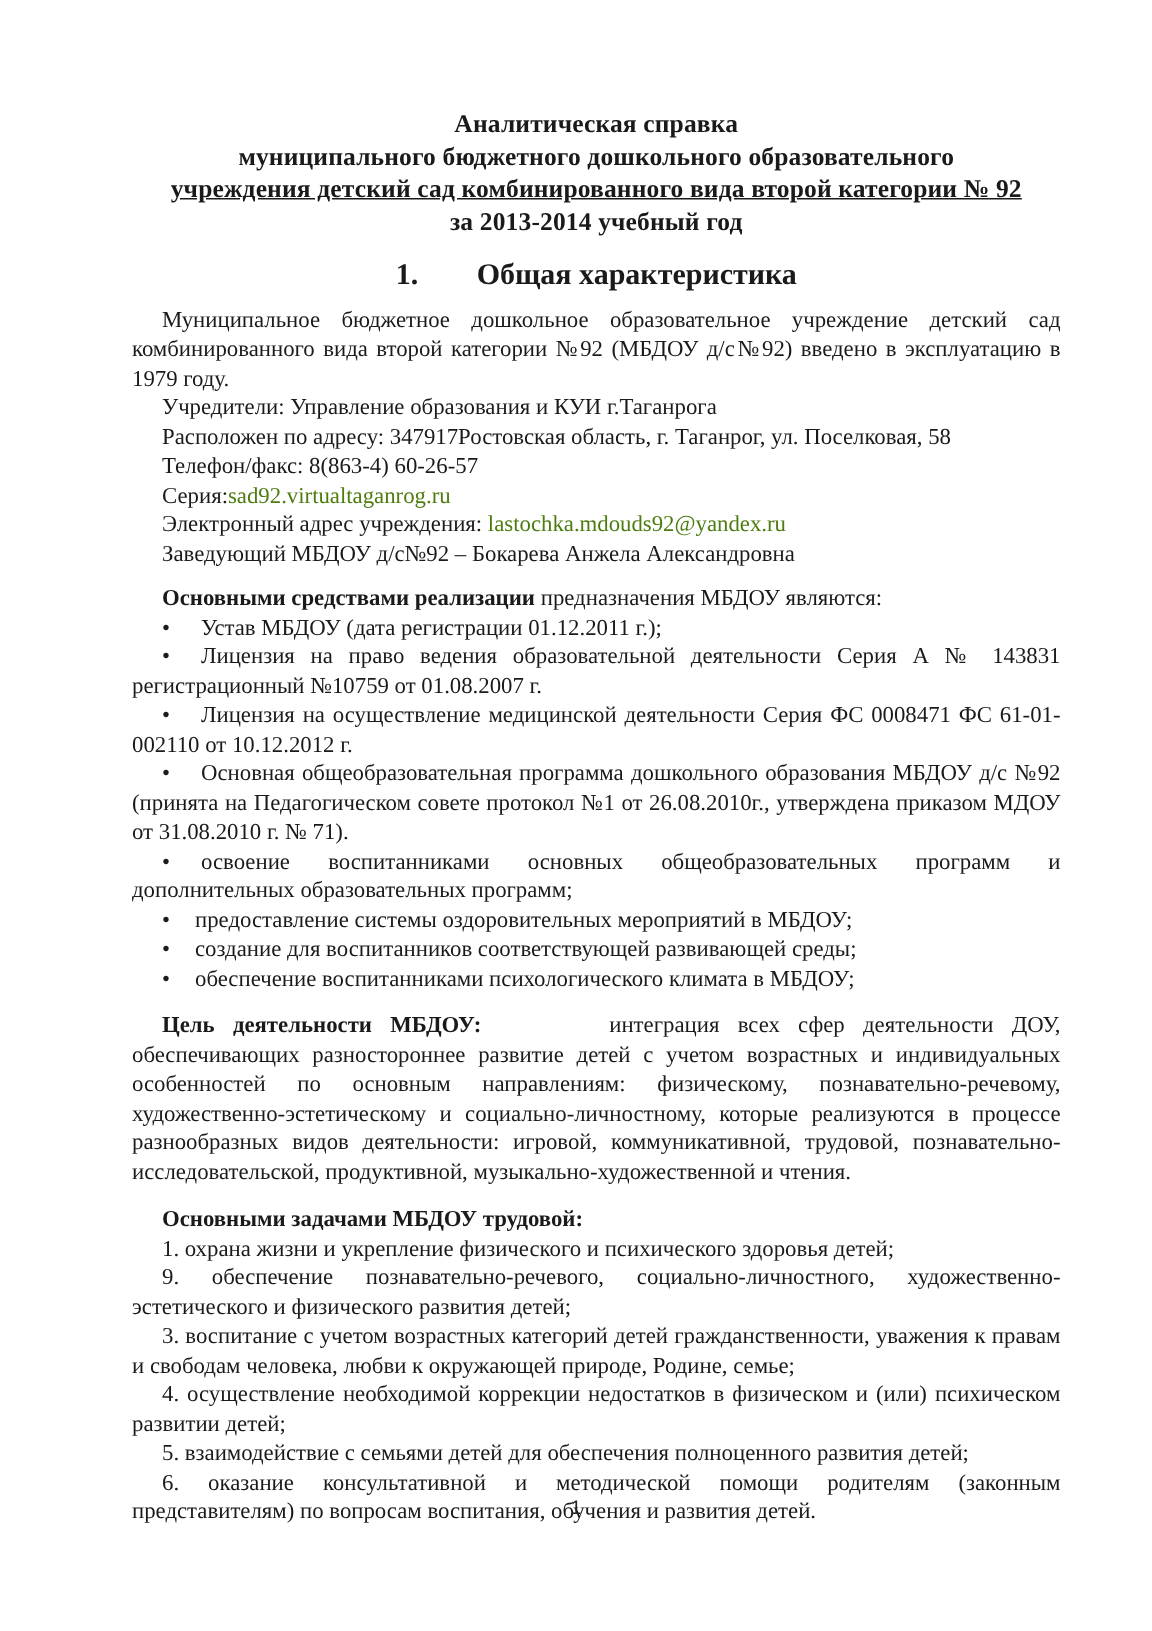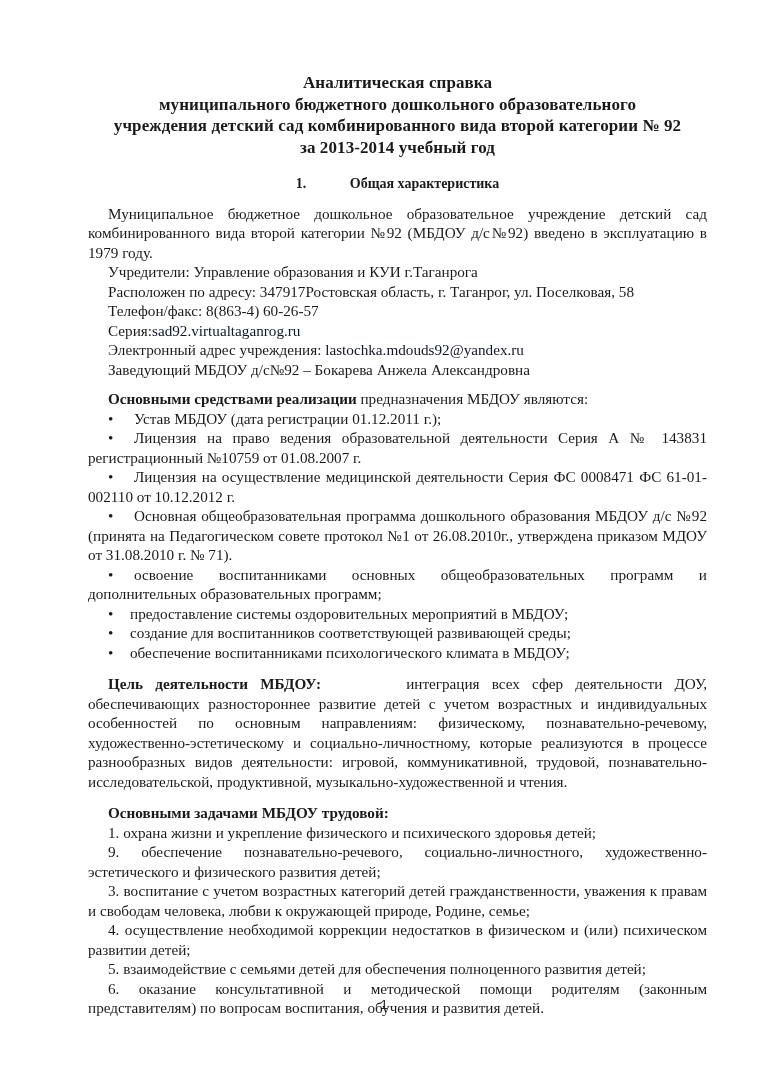--- a/index.html
+++ b/index.html
@@ -1,27 +1,27 @@
 <!DOCTYPE html>
 <html><head>
   <meta charset="utf-8">
   <style>
     html, body { margin: 0; padding: 0; background: #ffffff; }
     body { width: 768px; height: 1087px; position: relative; overflow: hidden;
            font-family: "Liberation Serif", "DejaVu Serif", serif; color: #1a1a1a; }
     .page { position: absolute; left: 88px; top: 72px; width: 619px; font-size: 15.2px; line-height: 19.5px; }
     .title-block { text-align: center; font-weight: bold; font-size: 17px; line-height: 21.5px; letter-spacing: 0.1px; }
     .title-block div { white-space: nowrap; }
-    .title-block .wide { margin-left: -6px; margin-right: -6px; }
-    .section-heading { text-align: center; font-weight: bold; font-size: 14px; margin-top: 16px; margin-bottom: 10px; }
+    .title-block .wide { margin-left: -6px; margin-right: -6px; text-decoration: underline; }
+    .section-heading { text-align: center; font-weight: bold; font-size: 20px; margin-top: 16px; margin-bottom: 10px; }
     .section-heading .num { display: inline-block; width: 54px; text-align: left; }
     p { margin: 0; }
     .justify { text-align: justify; text-align-last: left; }
     .indent { text-indent: 20px; }
-    .link { color: #0f172a; }
+    .link { color: #4d7c0f; }
     .bold { font-weight: bold; }
     .gap { height: 10px; }
     .bullet-ind { padding-left: 20px; }
     .bullet-ind .dot { display: inline-block; width: 22px; }
     .page-num { position: absolute; left: 0; width: 768px; top: 997px; text-align: center;
                 font-family: "Liberation Sans", "DejaVu Sans", sans-serif; font-size: 13px; color: #222; }
   </style>
 </head>
 <body>
 

